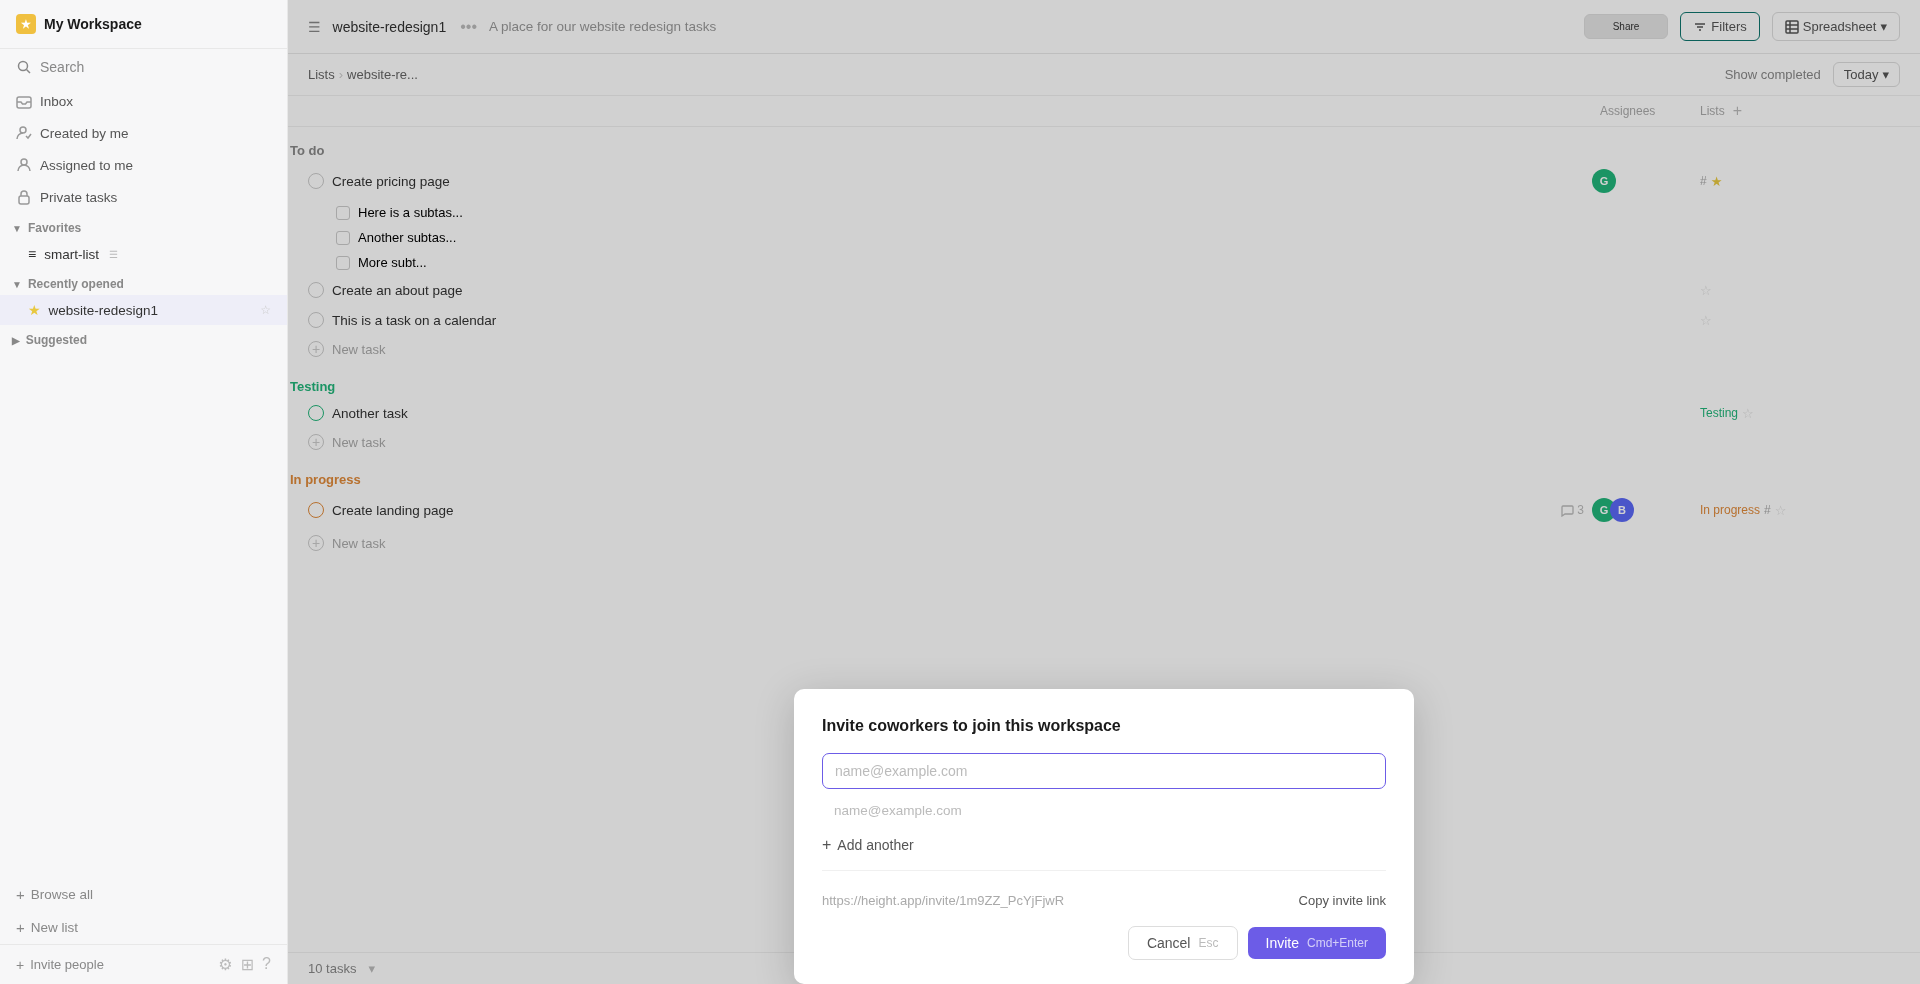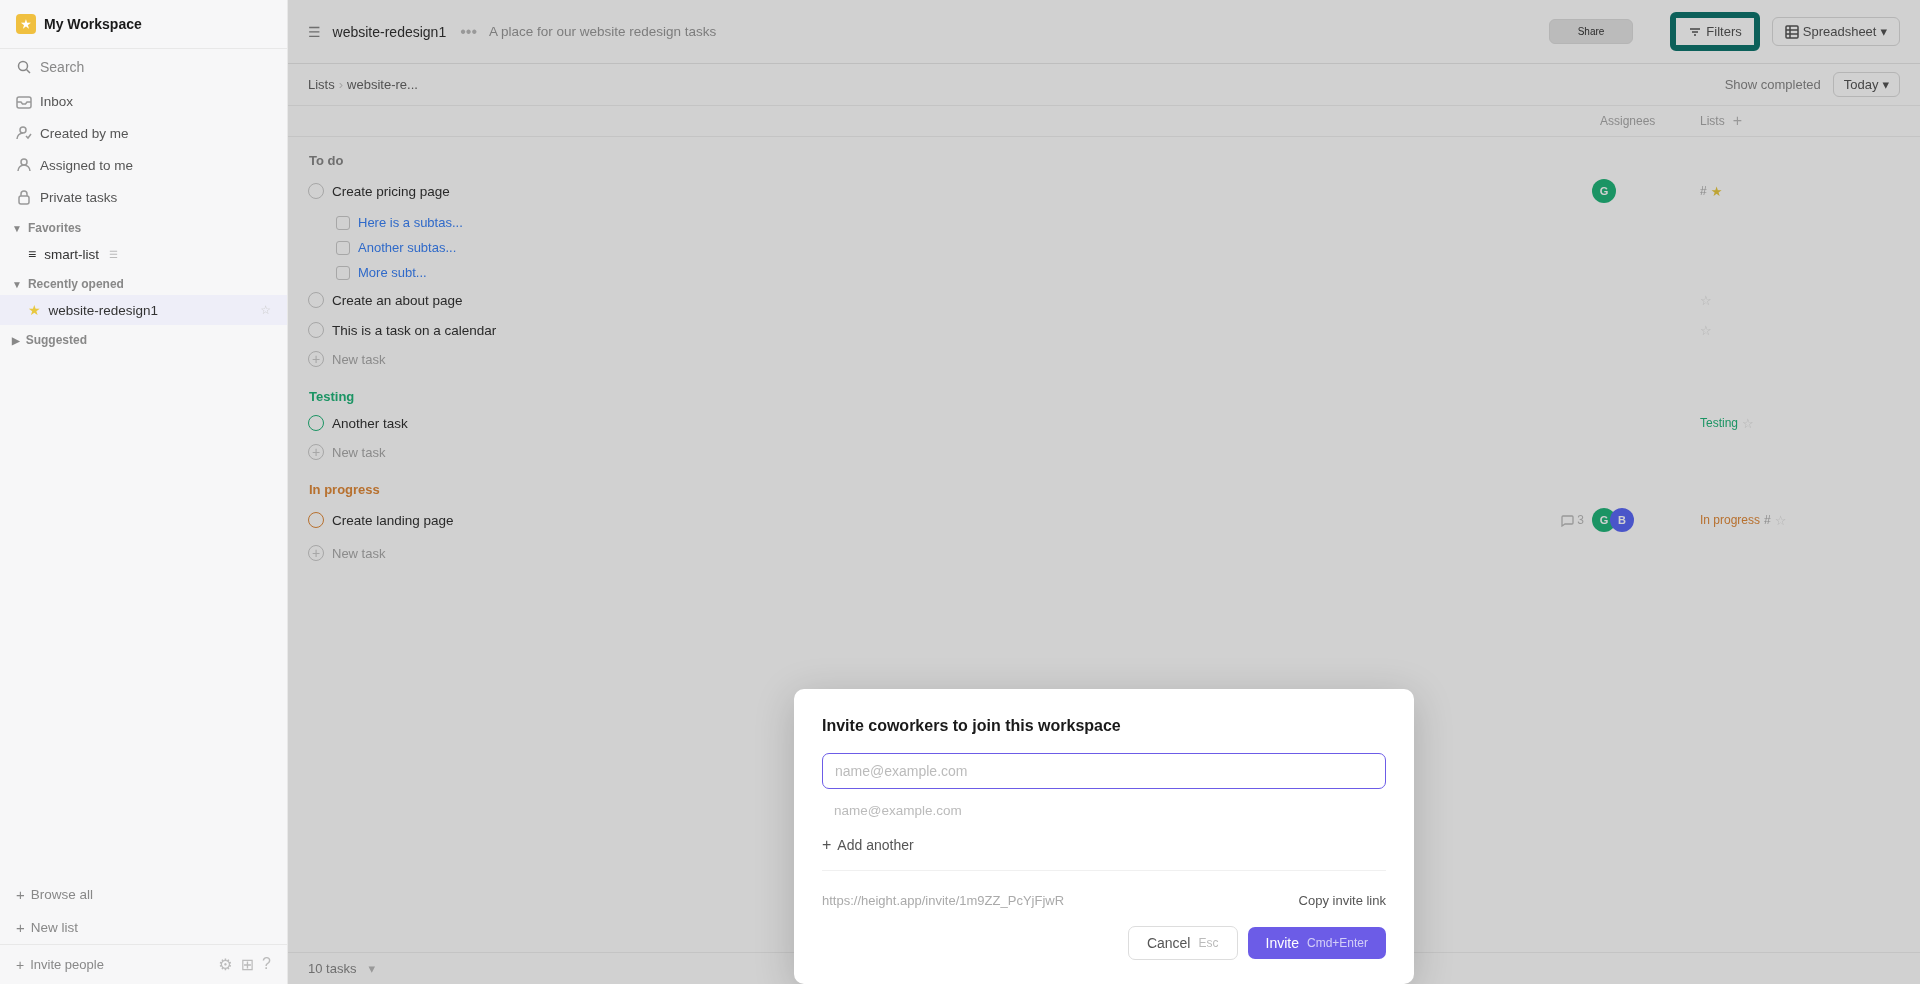--- a/index.html
+++ b/index.html
@@ -91,22 +91,22 @@
     .header-list-icon { font-size: 14px; color: #888; }
     .header-title { font-size: 14px; font-weight: 500; color: #333; }
     .header-dots { color: #bbb; font-size: 16px; cursor: pointer; margin-left: 2px; }
     .header-desc { font-size: 13.5px; color: #999; flex: 1; }
     .header-share-btn {
       padding: 6px 28px; border-radius: 6px; border: 1px solid #ddd;
       background: #e5e5e5; font-size: 10px; color: #333; cursor: pointer;
     }
     .header-filters-btn {
       display: flex; align-items: center; gap: 4px;
-      padding: 6px 12px; border-radius: 6px; border: 6px solid #0f766e;
-      background: #fff; font-size: 13px; color: #555; cursor: pointer; margin-left: 25px;
+      padding: 6px 12px; border-radius: 6px; border: 1px solid #0f766e;
+      background: #fff; font-size: 13px; color: #555; cursor: pointer;
     }
     .header-spreadsheet-btn {
       display: flex; align-items: center; gap: 4px;
       padding: 6px 12px; border-radius: 6px; border: 1px solid #ddd;
       background: #fff; font-size: 13px; color: #555; cursor: pointer;
     }
 
     .toolbar {
       display: flex; align-items: center; gap: 16px;
       padding: 8px 20px;
@@ -140,21 +140,21 @@
     .col-lists { width: 200px; display: flex; align-items: center; gap: 4px; }
     .col-lists-add { cursor: pointer; font-size: 16px; color: #bbb; margin-left: 4px; }
 
     .tasks-area {
       flex: 1;
       overflow-y: auto;
       padding-bottom: 40px;
     }
 
     .section-header {
-      padding: 16px 20px 4px 21px;
+      padding: 16px 20px 4px 2px;
       font-size: 13px; font-weight: 600;
     }
     .section-todo { color: #888; }
     .section-testing { color: #22b57a; }
     .section-inprogress { color: #e08a3a; }
 
     .task-row {
       display: flex; align-items: center;
       padding: 7px 20px 7px 20px;
       gap: 8px;
@@ -189,21 +189,21 @@
     }
     .new-task-plus {
       width: 16px; height: 16px; border-radius: 50%;
       border: 1.5px solid #ccc; display: flex; align-items: center; justify-content: center;
       font-size: 14px; color: #ccc; flex-shrink: 0;
     }
 
     .subtask-row {
       display: flex; align-items: center;
       padding: 5px 20px 5px 48px;
-      gap: 8px; font-size: 13px; color: #3b82f6;
+      gap: 8px; font-size: 13px; color: #000000;
     }
     .subtask-checkbox {
       width: 14px; height: 14px; border-radius: 3px;
       border: 1.5px solid #ccc; flex-shrink: 0; cursor: pointer;
     }
 
     .task-count-bar {
       padding: 8px 20px;
       font-size: 13px; color: #888;
       border-top: 1px solid #f0f0f0;

